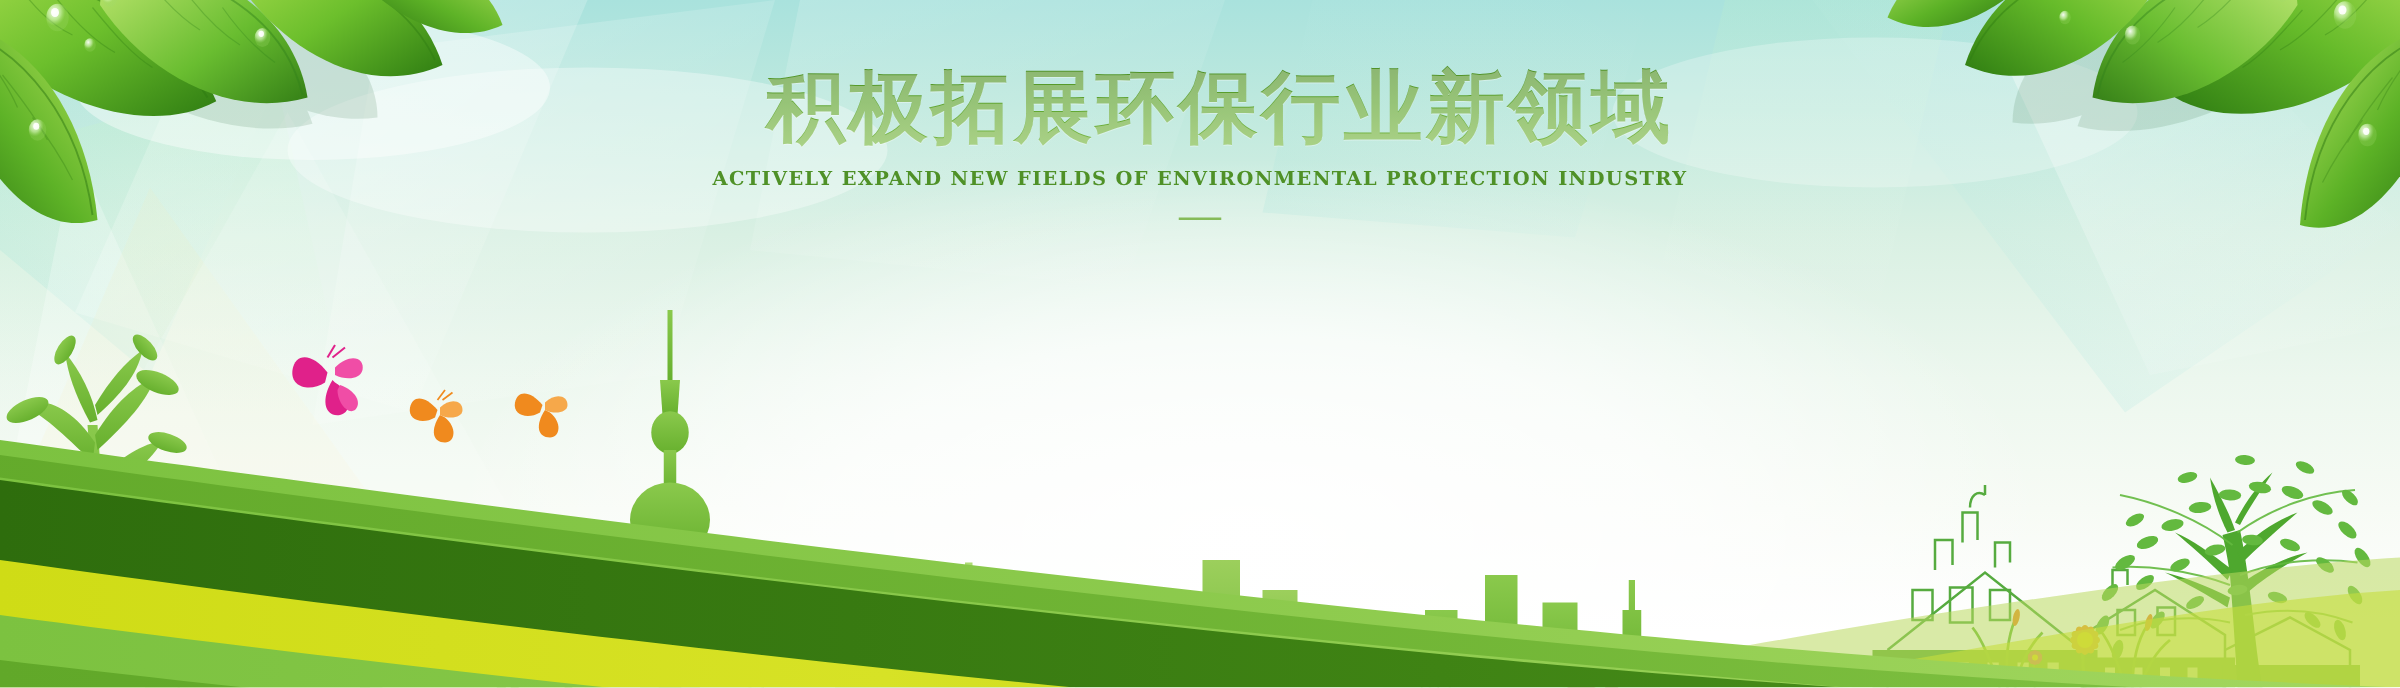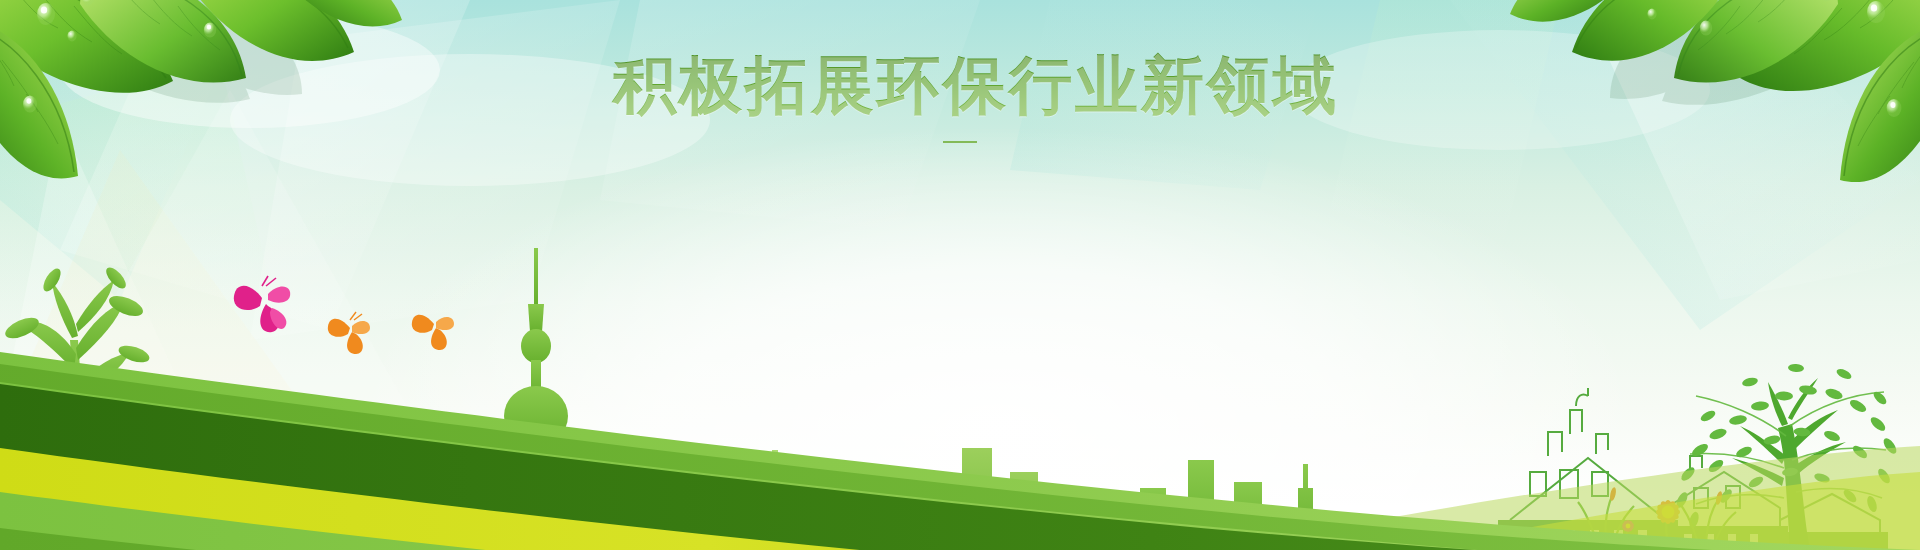--- a/index.html
+++ b/index.html
@@ -255,20 +255,21 @@
     <ellipse cx="370" cy="24" rx="3.2" ry="3.6" fill="#ffffff" opacity=".9"></ellipse>
     <ellipse cx="322" cy="10" rx="6" ry="7.5" fill="url(#dew2)"></ellipse>
     <ellipse cx="390" cy="124" rx="7.4" ry="9" fill="url(#dew2)"></ellipse>
     <ellipse cx="389" cy="121" rx="2.5" ry="2.9" fill="#ffffff" opacity=".9"></ellipse>
     <ellipse cx="202" cy="44" rx="6.2" ry="7.6" fill="url(#dew2)"></ellipse>
     <ellipse cx="148" cy="30" rx="4.6" ry="5.4" fill="url(#dew2)"></ellipse>
   </svg>
 
   <div class="textblock">
     <div class="title-cn">积极拓展环保行业新领域</div>
+    <div class="title-en">ACTIVELY EXPAND NEW FIELDS OF ENVIRONMENTAL PROTECTION INDUSTRY</div>
     <div class="divider"></div>
   </div>
 
   <svg class="scene" viewBox="0 0 1920 330" preserveAspectRatio="none">
     <defs>
       <linearGradient id="cityG" x1="0" y1="0" x2="0" y2="1">
         <stop offset="0%" stop-color="#9ccf5c"></stop>
         <stop offset="100%" stop-color="#77bd3c"></stop>
       </linearGradient>
       <linearGradient id="cityG2" x1="0" y1="0" x2="0" y2="1">

